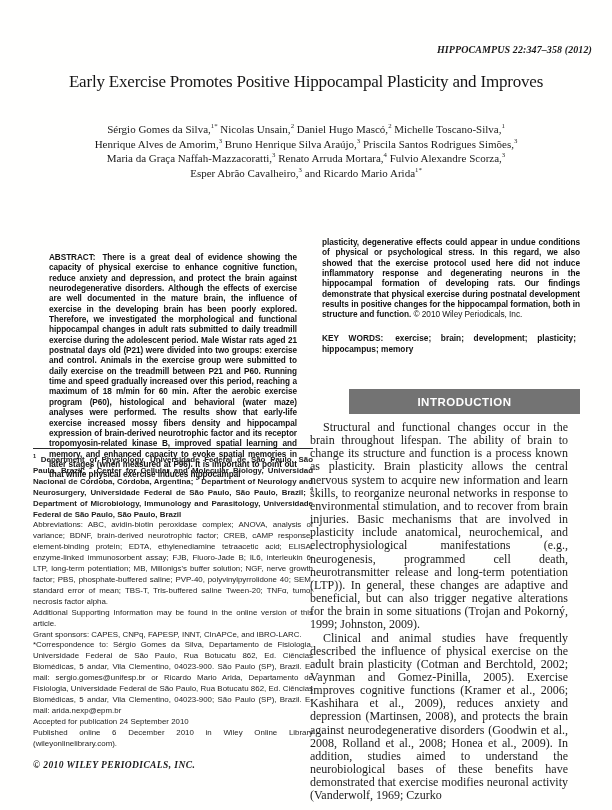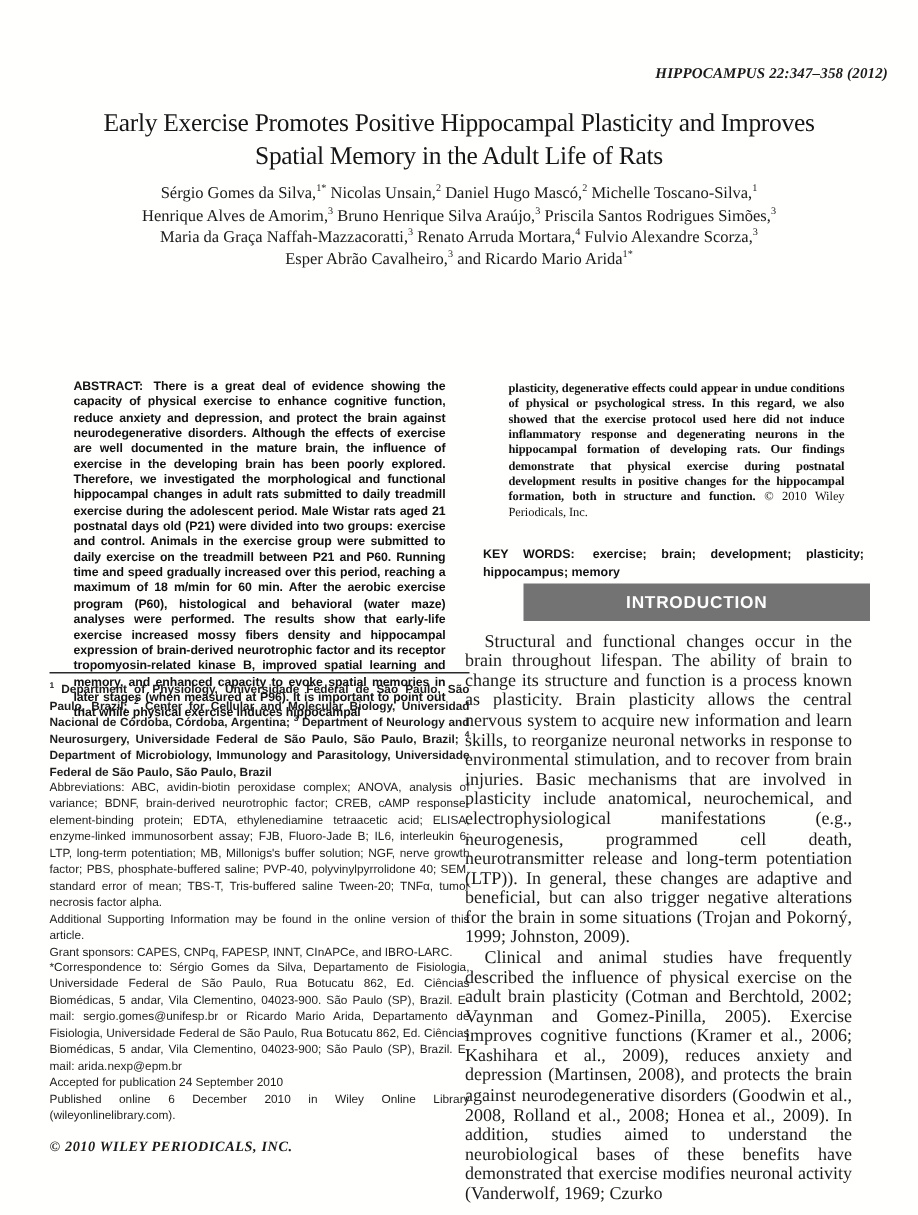--- a/index.html
+++ b/index.html
@@ -52,22 +52,22 @@
 
   .bottom-copyright {
     position:absolute; left:33px; top:760px;
     font-family:"Liberation Serif", serif;
     font-style:italic; font-weight:bold; font-size:9.5px; letter-spacing:0.4px;
   }
 
   
   .col-right { position:absolute; left:322px; top:237px; width:258px; }
   .abstract-cont {
-    margin:17px;
-    font-family:Liberation Serif, serif; font-weight:bold;
+    margin:0;
+    font-family:Liberation Sans, sans-serif; font-weight:bold;
     font-size:8.3px; line-height:10.35px; letter-spacing:-0.05px;
     text-align:justify; color:#111;
   }
   .cr-note { font-weight:normal; }
   .keywords {
     margin:13px 4px 0 0;
     font-family:"Liberation Sans", sans-serif; font-weight:bold;
     font-size:8.3px; line-height:11.5px; text-align:justify; color:#111;
   }
   .kw-label { padding-right:12px; }
@@ -89,21 +89,20 @@
 </style>
 </head>
 <body>
 
 <div class="page">
 
   <div class="journal-ref">HIPPOCAMPUS 22:347–358 (2012)</div>
 
   <div class="title-block">
     <div>Early Exercise Promotes Positive Hippocampal Plasticity and Improves</div>
-    <div>Spatial Memory in the Adult Life of Rats</div>
   </div>
 
   <div class="authors">
       <div>Sérgio Gomes da Silva,<sup>1*</sup> Nicolas Unsain,<sup>2</sup> Daniel Hugo Mascó,<sup>2</sup> Michelle Toscano-Silva,<sup>1</sup></div>
       <div>Henrique Alves de Amorim,<sup>3</sup> Bruno Henrique Silva Araújo,<sup>3</sup> Priscila Santos Rodrigues Simões,<sup>3</sup></div>
       <div>Maria da Graça Naffah-Mazzacoratti,<sup>3</sup> Renato Arruda Mortara,<sup>4</sup> Fulvio Alexandre Scorza,<sup>3</sup></div>
       <div>Esper Abrão Cavalheiro,<sup>3</sup> and Ricardo Mario Arida<sup>1*</sup></div>
     </div>
 
   <div class="col-left">

